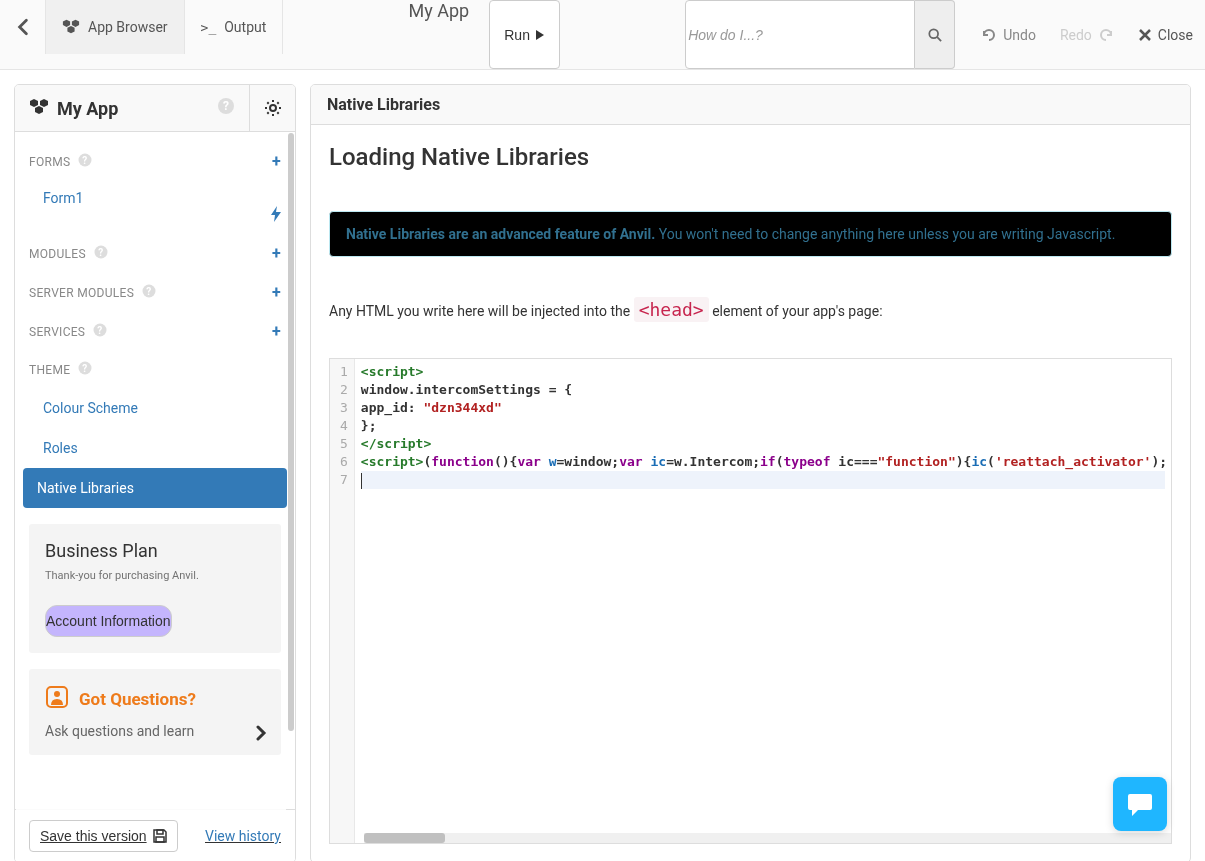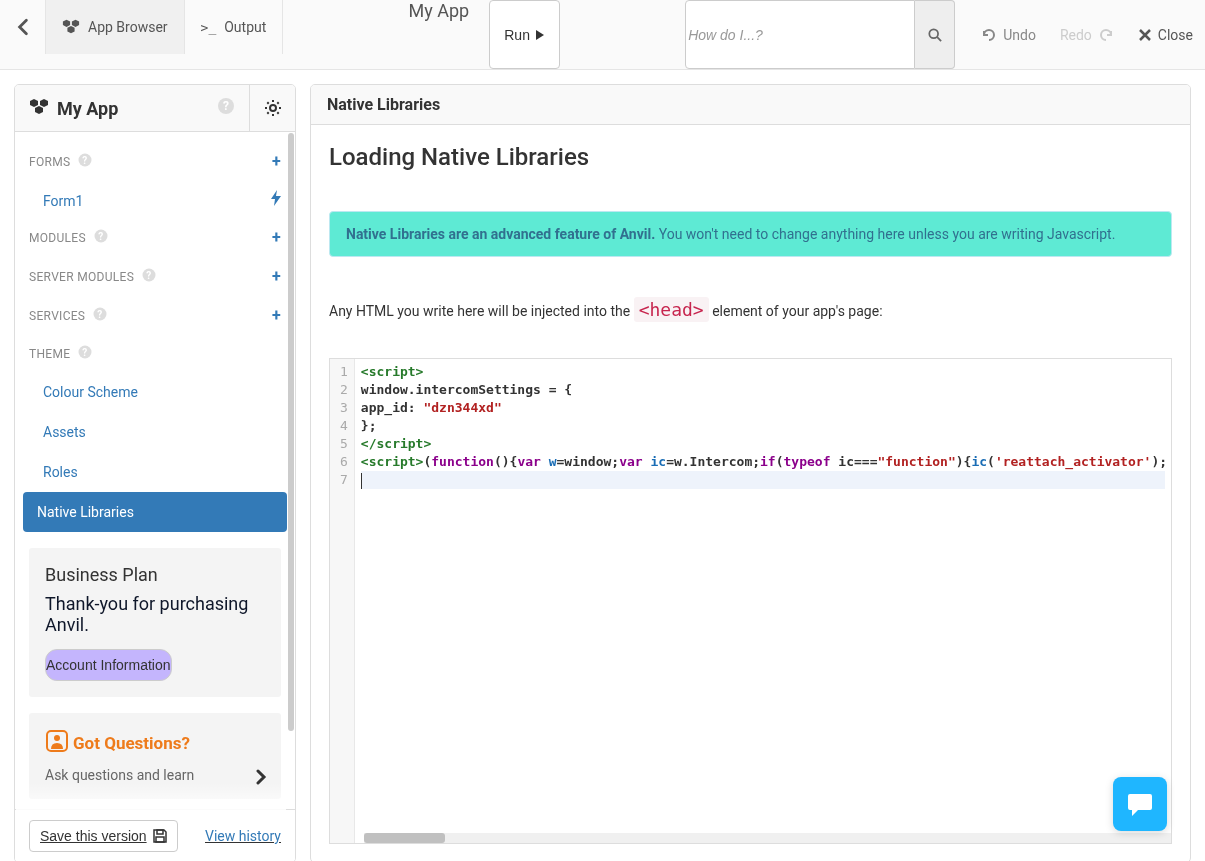--- a/index.html
+++ b/index.html
@@ -24,47 +24,47 @@
 .sidebar { width: 282px; border: 1px solid #ddd; border-radius: 5px; display: flex; flex-direction: column; background: #fff; overflow: hidden; position: relative; }
 .sidebar-header { display: flex; align-items: center; border-bottom: 1px solid #ddd; background: #f9f9f9; }
 .sidebar-title { flex: 1; display: flex; align-items: center; gap: 8px; padding: 10px 14px; font-size: 18px; font-weight: bold; color: #333; }
 .sidebar-title .help { margin-left: auto; color: #ccc; font-size: 18px; }
 .settings-btn { width: 46px; height: 46px; border-left: 1px solid #ddd; display: flex; align-items: center; justify-content: center; color: #444; cursor: pointer; font-size: 16px; }
 
 .sidebar-body { flex: 1; overflow-y: auto; padding: 10px 0 0 0; }
 .section-header { display: flex; align-items: center; padding: 10px 14px; color: #888; font-size: 12px; letter-spacing: 0.3px; }
 .section-header .help-sm { margin-left: 8px; color: #ccc; font-size: 14px; }
 .section-header .plus { margin-left: auto; color: #337ab7; font-size: 16px; font-weight: bold; cursor: pointer; }
-.item { padding: 9px 14px 9px 28px; color: #337ab7; cursor: pointer; display: flex; align-items: flex-end; }
+.item { padding: 9px 14px 9px 28px; color: #337ab7; cursor: pointer; display: flex; align-items: flex-start; flex-direction: column; }
 .item .bolt { margin-left: auto; color: #337ab7; }
 .item.theme { padding: 12px 14px 12px 28px; }
 .item.active { background: #337ab7; color: #fff; border-radius: 4px; margin: 0 8px; padding-left: 14px; }
 
 .plan-box { margin: 16px 14px; background: #f4f4f4; border-radius: 3px; padding: 16px; }
 .plan-title { font-size: 18px; color: #333; margin-bottom: 8px; }
-.plan-text { color: #0f172a; font-size: 18px; margin-bottom: 14px; }
+.plan-text { color: #737373; font-size: 11px; margin-bottom: 23px; }
 .plan-btn { border: 1px solid #ccc; background: #c4b5fd; border-radius: 12px; padding: 7px 0; font-size: 14px; cursor: pointer; color: #333; }
 
 .questions-box { margin: 16px 14px 0 14px; background: #f4f4f4; border-radius: 3px; padding: 16px; position: relative; }
-.questions-title { color: #ee7b1b; font-size: 17px; font-weight: bold; display: flex; align-items: center; gap: 4px; }
+.questions-title { color: #ee7b1b; font-size: 17px; font-weight: bold; display: flex; align-items: center; gap: 10px; }
 .questions-sub { color: #666; margin-top: 10px; }
 .questions-arrow { position: absolute; right: 14px; bottom: 10px; font-size: 18px; color: #333; }
 
 .sidebar-footer { border-top: 1px solid #ddd; padding: 10px 14px; display: flex; align-items: center; background: #fff; text-decoration: underline; }
 .save-btn { border: 1px solid #ccc; background: #fff; border-radius: 4px; padding: 7px 10px; font-size: 14px; cursor: pointer; color: #333; display: flex; align-items: center; gap: 6px; }
 .view-history { margin-left: auto; color: #337ab7; cursor: pointer; font-size: 14px; }
 
 .sidebar-scrollbar { position: absolute; right: 1px; top: 48px; bottom: 50px; width: 6px; }
 .sidebar-scrollbar-thumb { position: absolute; top: 0; height: 88%; width: 6px; background: #ccc; border-radius: 3px; }
 
 .content { flex: 1; border: 1px solid #ddd; border-radius: 5px; display: flex; flex-direction: column; overflow: hidden; }
 .content-header { padding: 10px 16px; border-bottom: 1px solid #ddd; background: #f9f9f9; font-size: 16px; font-weight: bold; color: #333; }
 .content-body { padding: 18px; flex: 1; display: flex; flex-direction: column; overflow: hidden; gap: 24px; }
 .page-heading { font-size: 24px; color: #333; margin-bottom: 16px; font-weight: 500; }
-.info-box { background: #5eead4; border: 1px solid #bce8f1; color: #31708f; border-radius: 4px; padding: 14px 16px; margin-bottom: 18px; font-size: 14px; }
+.info-box { background: #000000; border: 1px solid #bce8f1; color: #31708f; border-radius: 4px; padding: 14px 16px; margin-bottom: 18px; font-size: 14px; }
 .info-box strong { font-weight: bold; }
 .desc-text { color: #333; font-size: 14px; margin-bottom: 14px; }
 .code-inline { background: #f9f2f4; color: #c7254e; font-family: Menlo, Monaco, Consolas, monospace; padding: 2px 5px; border-radius: 3px; font-size: 18px; }
 
 .editor { flex: 1; border: 1px solid #ddd; display: flex; font-family: Menlo, Monaco, Consolas, monospace; font-size: 14px; overflow: hidden; position: relative; }
 .gutter { background: #f7f7f7; border-right: 1px solid #e8e8e8; text-align: right; color: #aaa; padding: 4px 6px 4px 10px; user-select: none; font-size: 13px; line-height: 18px; }
 .gutter div { height: 18px; }
 .code { flex: 1; padding: 4px 6px; line-height: 18px; white-space: nowrap; overflow-x: hidden; font-size: 13px; font-weight: bold; }
 .code-line { height: 18px; }
 .code-line.cursor-line { background: #eef3fb; position: relative; }
@@ -215,23 +215,20 @@
         <span>THEME</span>
         <span class="help-sm"><svg width="14" height="14" viewBox="0 0 14 14">
               <circle cx="7" cy="7" r="6.5" fill="#ddd"></circle>
               <text x="7" y="11" text-anchor="middle" fill="#fff" font-size="10" font-weight="bold">?</text>
             </svg></span>
       </div>
       <div class="item theme">
           <span>Colour Scheme</span>
         </div>
       <div class="item theme">
-          <span>Assets</span>
-        </div>
-      <div class="item theme">
           <span>Roles</span>
         </div>
       <div class="item theme active">
           <span>Native Libraries</span>
         </div>
 
       <div class="plan-box">
         <div class="plan-title">Business Plan</div>
         <div class="plan-text">Thank-you for purchasing Anvil.</div>
         <button class="plan-btn">Account Information</button>

